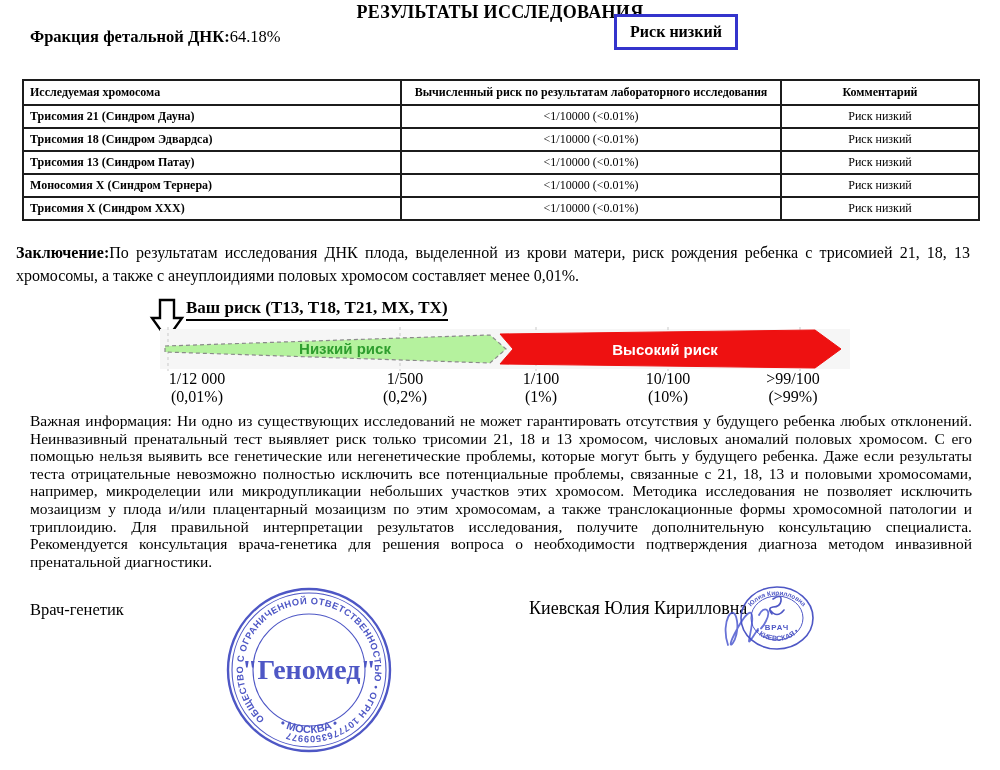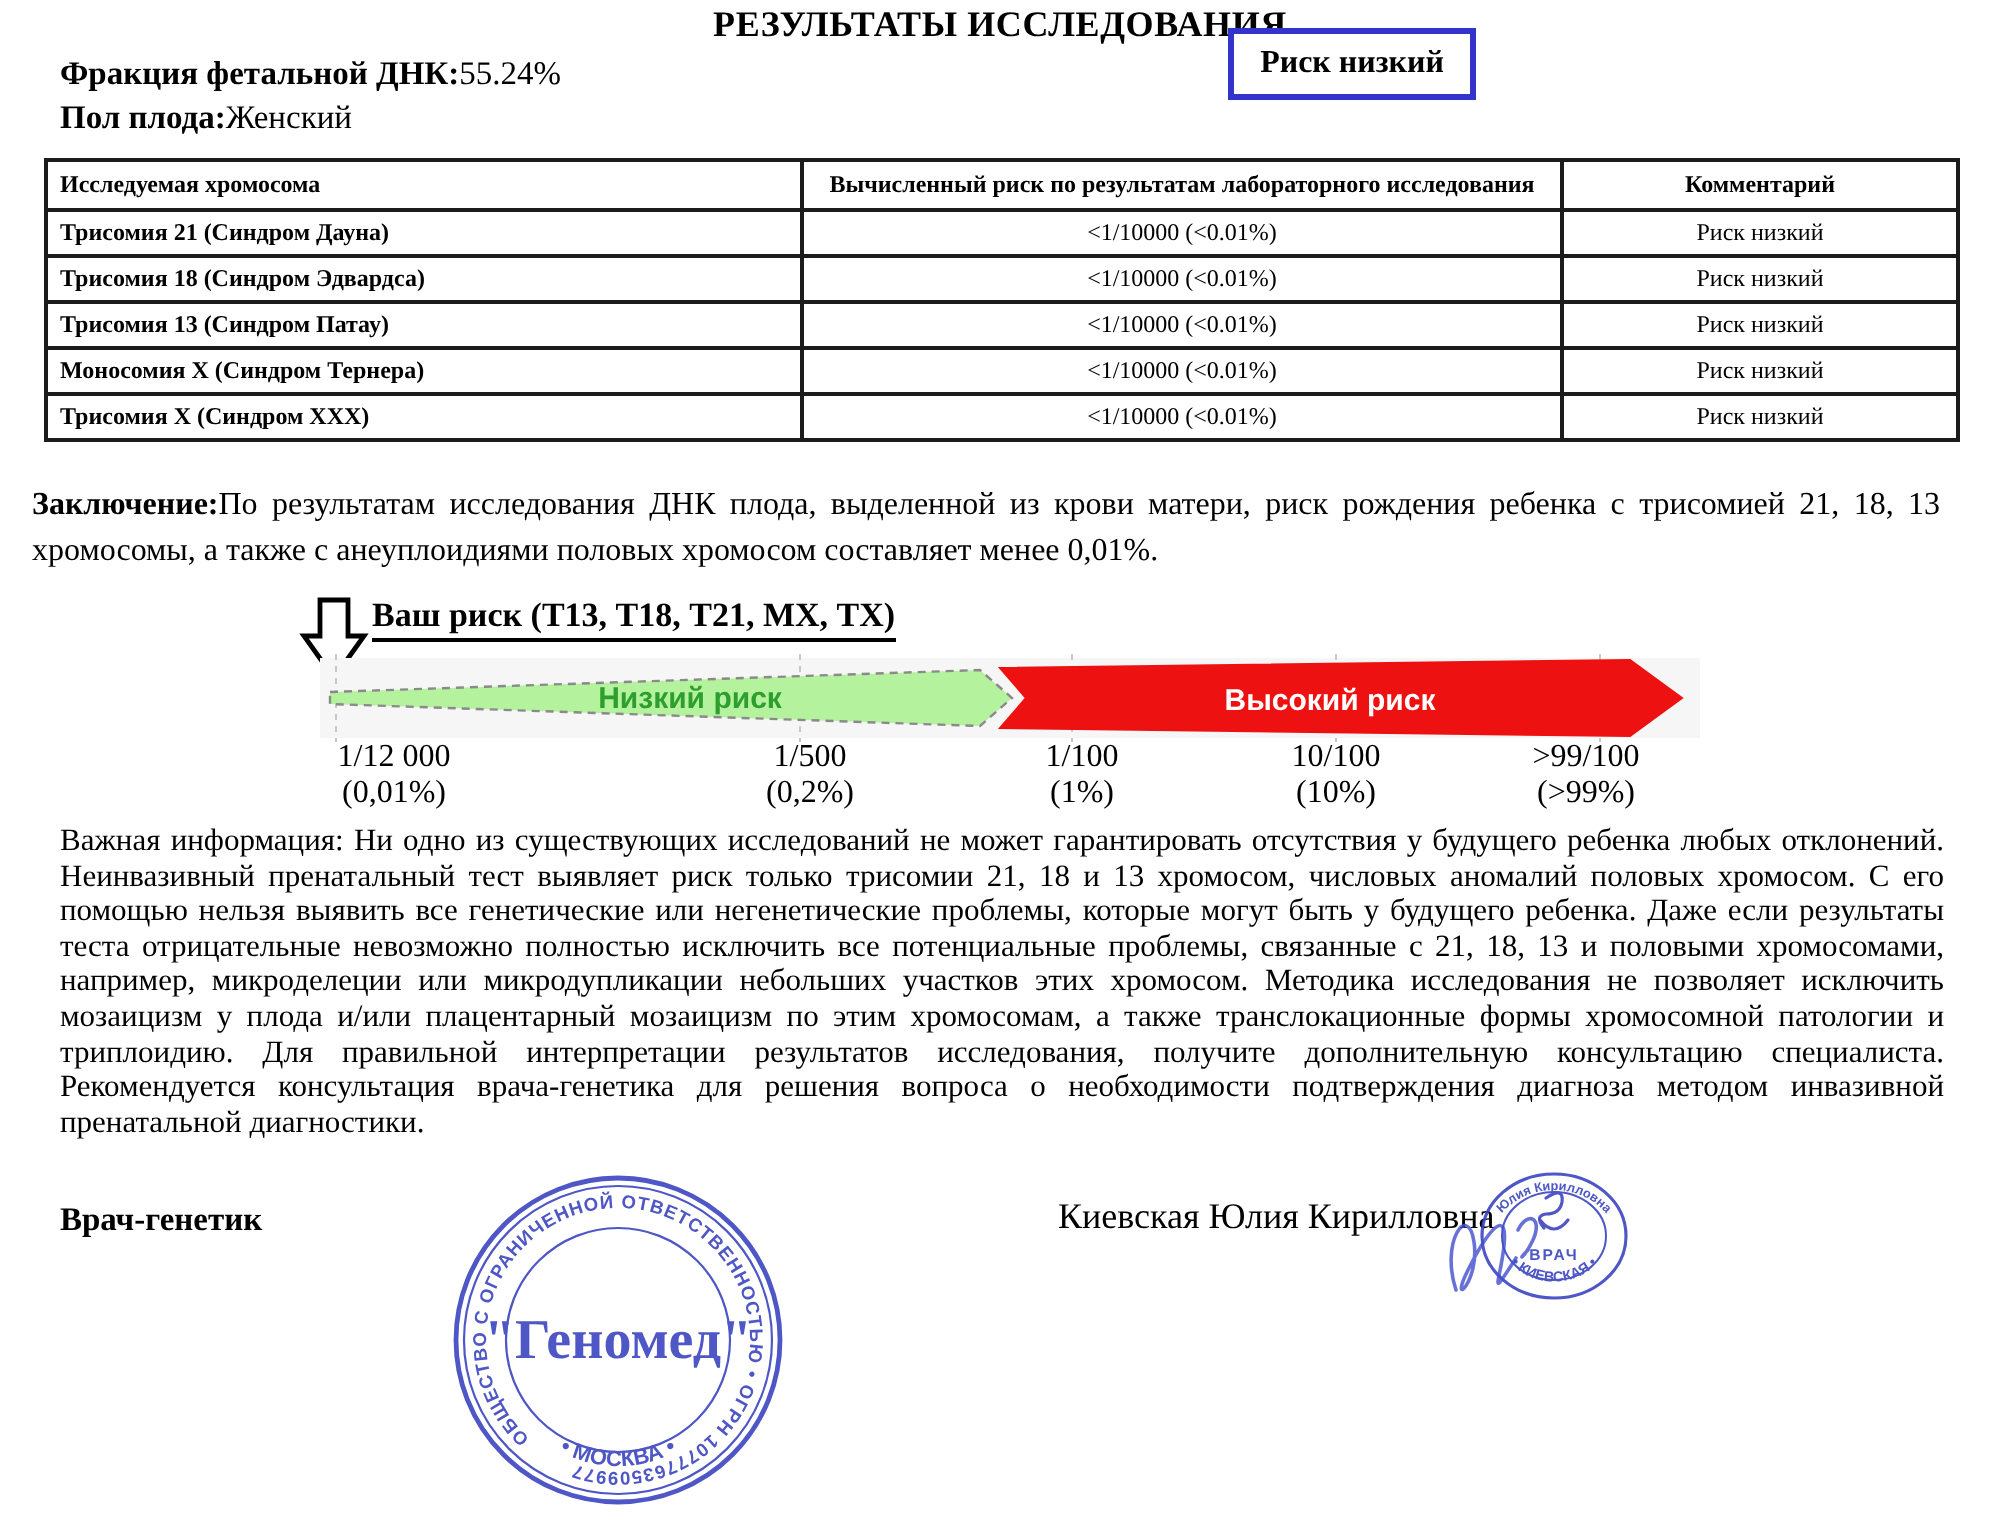--- a/index.html
+++ b/index.html
@@ -35,41 +35,40 @@
   .pointer-label { position:absolute; left:186px; top:2px; font-size:17px; font-weight:bold;
                    border-bottom:2.5px solid #000; padding-bottom:1px; }
   .scale-svg { position:absolute; left:160px; top:31px; }
   .tick { position:absolute; top:74px; width:130px; text-align:center;
           font-size:16px; line-height:18px; }
 
   .important { position:absolute; top:412px; left:30px; width:942px;
                font-size:15.5px; line-height:17.6px; text-align:justify; }
   .important b { font-weight:normal; }
 
-  .doctor-role { position:absolute; left:30px; top:600px; font-size:16.5px;font-weight:bold; }
+  .doctor-role { position:absolute; left:30px; top:600px; font-size:16.5px; }
   .doctor-name { position:absolute; left:487px; top:598px; font-size:18px;margin-left:42px; }
 
   .org-stamp { position:absolute; left:224px; top:585px; opacity:.9; }
   .doc-stamp { position:absolute; left:737px; top:583px; opacity:.9; }
   .signature { position:absolute; left:714px; top:589px; opacity:.8; }
 </style>
 </head>
 <body>
 
 <div class="page">
 
   <div class="title">РЕЗУЛЬТАТЫ ИССЛЕДОВАНИЯ</div>
 
   <div class="risk-badge">
     <span>Риск низкий</span>
   </div>
 
   <div class="meta">
-    <div><b>Фракция фетальной ДНК:</b><span>55.24%</span></div>
-    <div><b>Пол плода:</b><span>Женский</span></div>
+    <div><b>Фракция фетальной ДНК:</b><span>64.18%</span></div>
   </div>
 
   <table class="results">
     <colgroup>
         <col style="width:378px">
         <col style="width:380px">
         <col style="width:198px">
       </colgroup>
     <thead>
       <tr>

